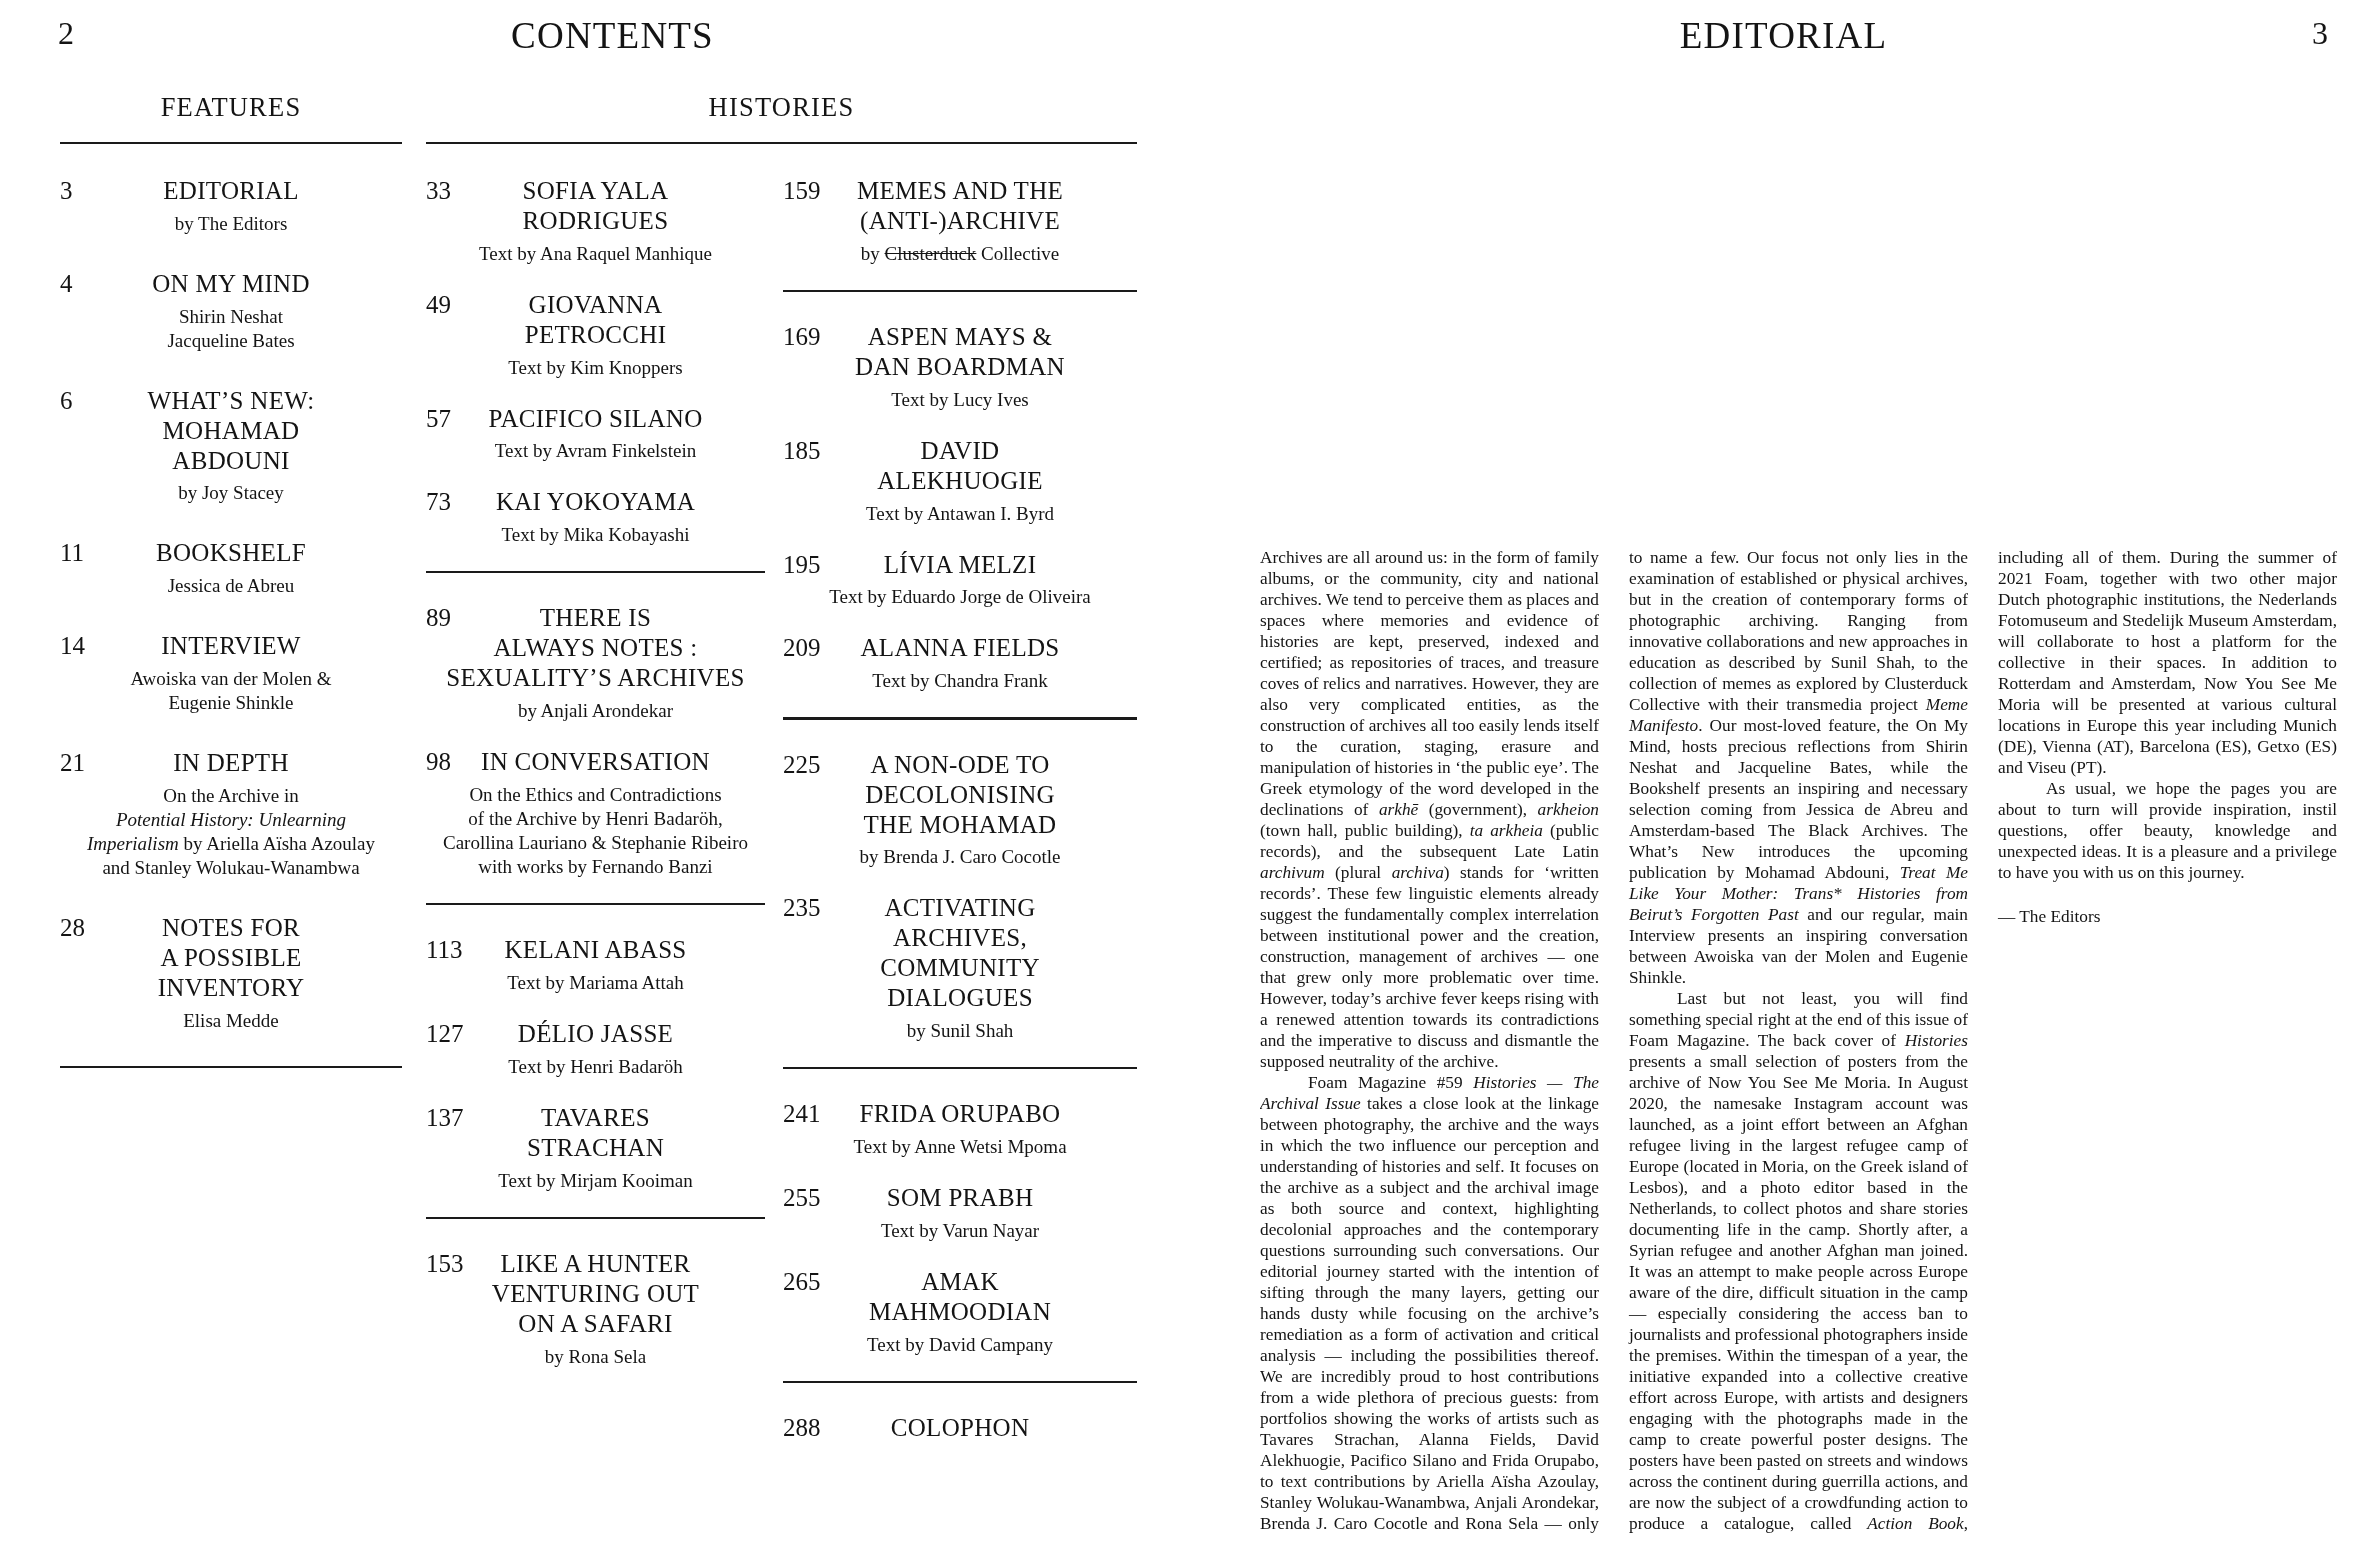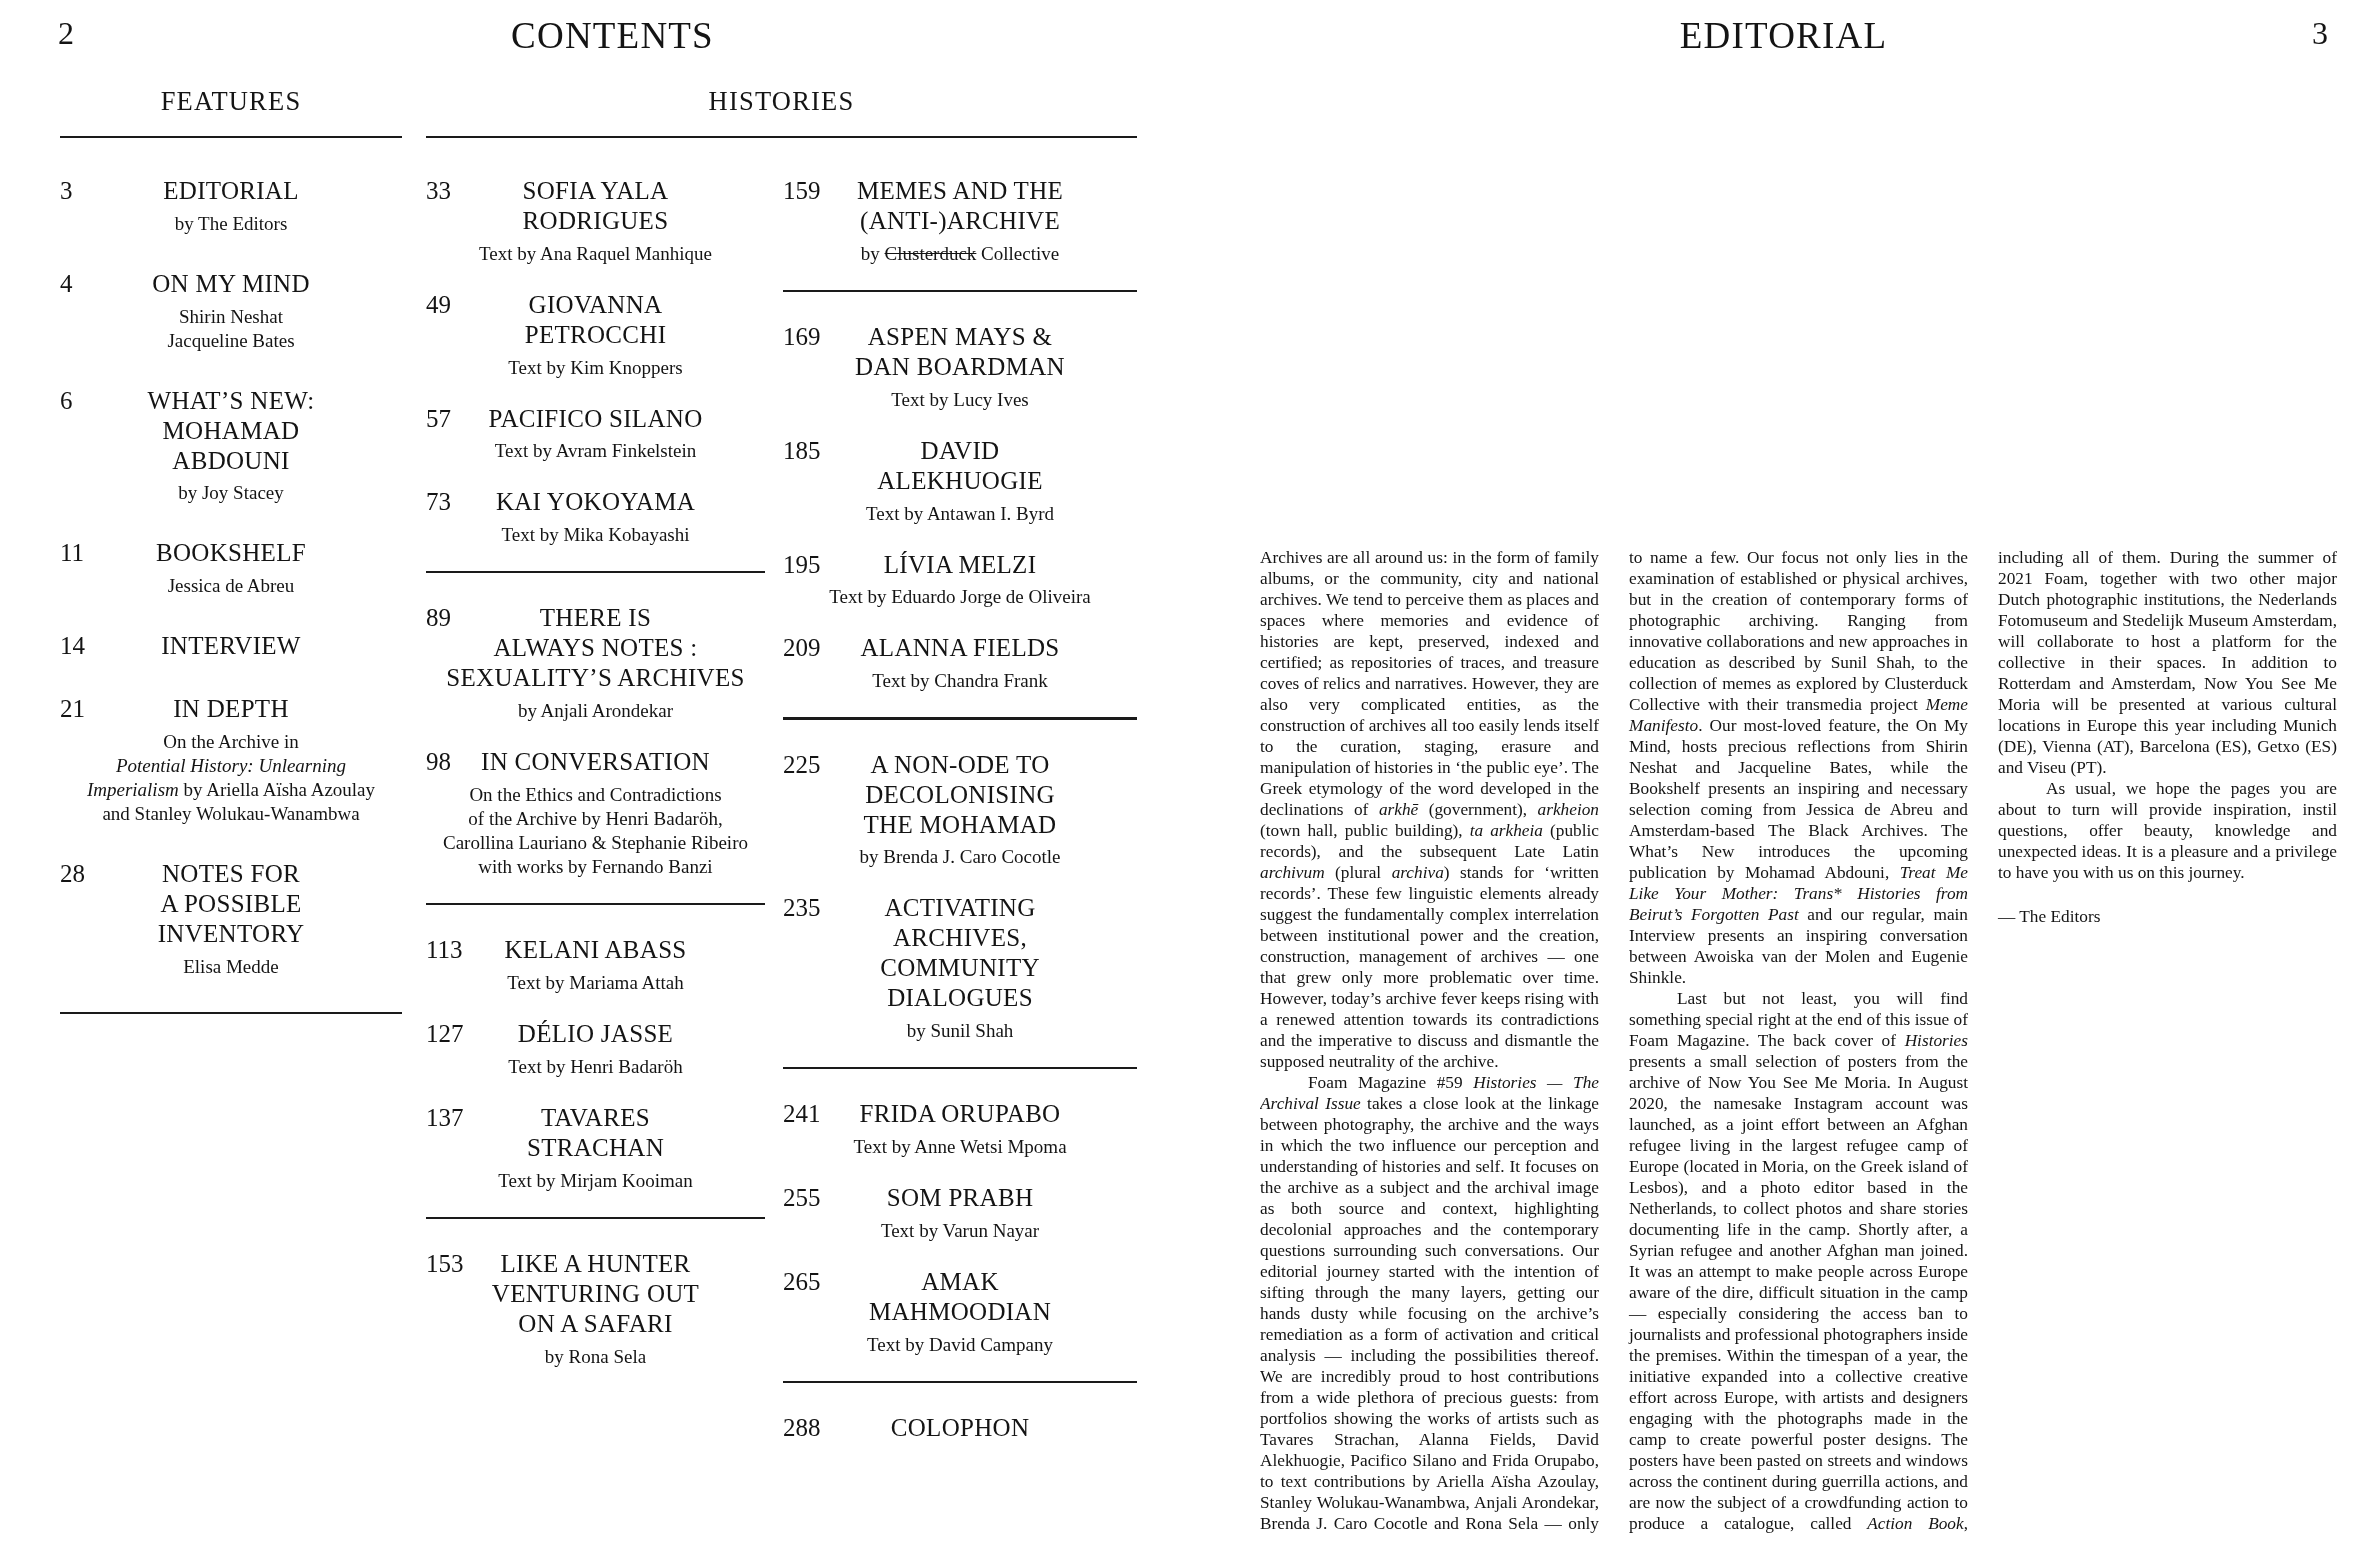--- a/index.html
+++ b/index.html
@@ -10,21 +10,21 @@
     overflow:hidden;
   }
   .pagenum { position:absolute; top:17.3px; font-size:32px; line-height:1; }
   .pagenum-left { left:58px; }
   .pagenum-right { right:49px; }
   .page-title { position:absolute; top:17.3px; width:1189px; margin:0;
     font-size:37px; line-height:1; font-weight:normal; letter-spacing:1.2px; text-align:center; }
   .page-title-left { left:18px; }
   .page-title-right { left:1189px; }
 
-  .colhead { position:absolute; top:87px; }
+  .colhead { position:absolute; top:93px; }
   .features-head { left:60px; width:342px; }
   .histories-head { left:426px; width:711px; }
   .colhead h2 { margin:0; font-size:26.5px; line-height:1.1; font-weight:normal; letter-spacing:1.2px; text-align:center; }
   .headrule { height:2.3px; background:#1a1a1a; margin-top:19.6px; }
 
   .toc-col { position:absolute; top:176px; }
   .features-col { left:60px; width:342px; }
   .hist-col-1 { left:426px; width:339px; }
   .hist-col-2 { left:783px; width:354px; }
 
@@ -85,20 +85,22 @@
         <div class="byline"><span>by Joy Stacey</span></div>
       </div>
       <div class="entry">
         <span class="num">11</span>
         <div class="etitle">BOOKSHELF</div>
         <div class="byline"><span>Jessica de Abreu</span></div>
       </div>
       <div class="entry">
         <span class="num">14</span>
         <div class="etitle">INTERVIEW</div>
+        <div class="byline"><span>Awoiska van der Molen &amp;
+Eugenie Shinkle</span></div>
       </div>
       <div class="entry">
         <span class="num">21</span>
         <div class="etitle">IN DEPTH</div>
         <div class="byline"><span>On the Archive in
 </span><em>Potential History: Unlearning
 Imperialism</em><span> by Ariella Aïsha Azoulay
 and Stanley Wolukau-Wanambwa</span></div>
       </div>
       <div class="entry">

